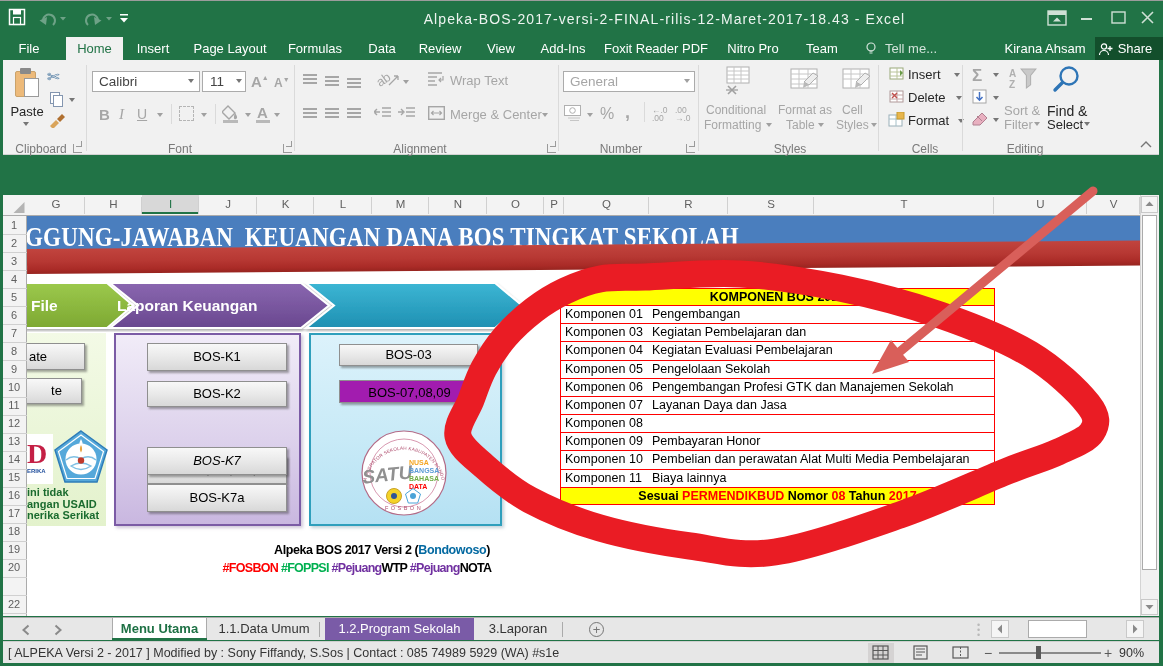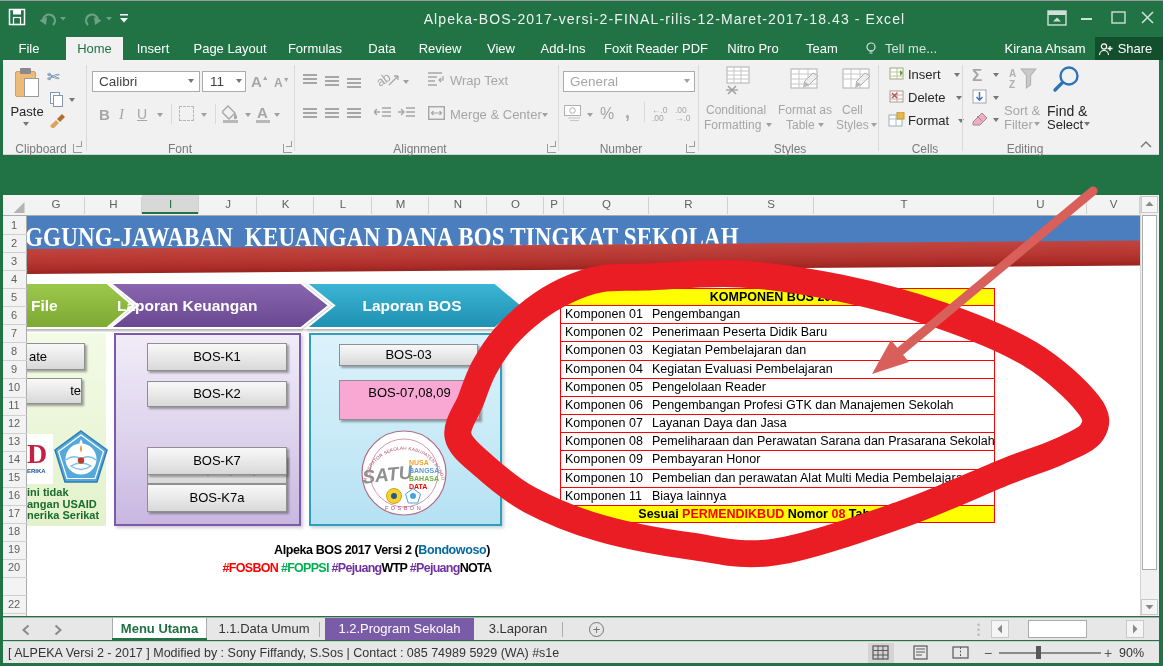--- a/index.html
+++ b/index.html
@@ -431,28 +431,27 @@
         </filter>
     </defs>
     <g filter="url(#sh)">
       <polygon points="-4,3 80,3 106,25.5 80,48 -4,48" fill="url(#gg)" stroke="#fff" stroke-width="2"></polygon>
       <polygon points="83,3 274,3 302,25.5 274,48 83,48 111,25.5" fill="url(#pg)" stroke="#fff" stroke-width="2"></polygon>
       <polygon points="279,3 468,3 495,25.5 468,48 279,48 307,25.5" fill="url(#cg)" stroke="#fff" stroke-width="2"></polygon>
     </g>
   </svg>
   <div class="abs chevtxt" style="left:4px;top:81px;">File</div>
   <div class="abs chevtxt" style="left:90px;top:81px;width:200px;text-align:left;">Laporan Keuangan</div>
-  <div class="abs chevtxt" style="left:285px;top:81px;width:200px;text-align:center;">Laporan BOS</div>
 
   <div id="panelg" class="abs"></div>
   <div id="panelp" class="abs"></div>
   <div id="panelc" class="abs"></div>
 
   <div class="btn abs" style="left:-24px;top:127px;width:82px;height:27px;line-height:25px;text-align:left;padding-left:25px;">ate</div>
-  <div class="btn abs" style="left:-24px;top:162px;width:79px;height:26px;line-height:24px;text-align:right;padding-left:28px;">te</div>
+  <div class="btn abs" style="left:-24px;top:162px;width:79px;height:26px;line-height:24px;text-align:center;padding-left:28px;">te</div>
 
   <div class="abs" style="left:0;top:218px;width:26px;height:50px;background:#fff;"></div>
   <div class="abs" style="left:0px;top:222px;font-weight:bold;font-size:28px;color:#c41f45;font-family:'Liberation Serif',serif;">D</div>
   <div class="abs" style="left:0px;top:252px;font-size:6px;color:#1f4e9c;font-weight:bold;">ERIKA</div>
 
   <svg class="abs" style="left:27px;top:214px" width="54" height="54" viewBox="0 0 54 54">
     <polygon points="27,1 53,20 43,52 11,52 1,20" fill="#55a8da" stroke="#2e7cb8" stroke-width="1.5"></polygon>
     <polygon points="27,5 49.5,21.5 41,48.5 13,48.5 4.5,21.5" fill="none" stroke="#fff" stroke-width="1.2"></polygon>
     <circle cx="27" cy="29" r="15.5" fill="#fff"></circle>
     <path d="M27 9 q3.5 6 0 11 q-3.5 -5 0 -11z" fill="#fff"></path>
@@ -460,25 +459,25 @@
     <path d="M12 30 q7 -6 15 -1 M42 30 q-7 -6 -15 -1" stroke="#7fc0e4" stroke-width="1.6" fill="none"></path>
     <path d="M17 36 q10 -6 20 0 q-10 7 -20 0z" fill="none" stroke="#7fc0e4" stroke-width="1.4"></path>
     <circle cx="27" cy="30.5" r="3.2" fill="#c0392b"></circle>
   </svg>
 
   <div class="abs" style="left:0;top:271px;font-size:11px;font-weight:bold;color:#1a6b2e;line-height:11.5px;">ini tidak<br>angan USAID<br>nerika Serikat</div>
 
   <div class="btn abs" style="left:120px;top:127px;width:140px;height:28px;line-height:26px;">BOS-K1</div>
   <div class="btn abs" style="left:120px;top:165px;width:140px;height:26px;line-height:24px;">BOS-K2</div>
   <div class="btn abs" style="left:120px;top:196px;width:140px;height:28px;line-height:26px;margin-top:44px;">BOS-K3, K4, K5, K6</div>
-  <div class="btn abs" style="left:120px;top:231px;width:140px;height:28px;line-height:26px;">BOS-K7</div>
+  <div class="btn abs" style="left:120px;top:231px;width:140px;height:28px;line-height:26px;font-style:italic;">BOS-K7</div>
   <div class="btn abs" style="left:120px;top:268px;width:140px;height:28px;line-height:26px;">BOS-K7a</div>
 
   <div class="btn abs" style="left:312px;top:128px;width:139px;height:22px;line-height:20px;">BOS-03</div>
-  <div class="btn abs" style="left:312px;top:164px;width:141px;height:40px;line-height:23px;background:#f9a8d4;">BOS-07,08,09</div>
+  <div class="btn abs" style="left:312px;top:164px;width:141px;height:23px;line-height:23px;background:#a21caf;">BOS-07,08,09</div>
 
   <svg class="abs" style="left:334px;top:214px" width="86" height="86" viewBox="0 0 86 86">
     <circle cx="43" cy="43" r="42" fill="#fff" stroke="#b46a86" stroke-width="1.2"></circle>
     <circle cx="43" cy="43" r="34" fill="#fff" stroke="#d898b0" stroke-width="1"></circle>
     <path id="arcx" d="M 5,52 A 38.5,38.5 0 0 1 81,52" fill="none"></path>
     <text font-size="4.6" fill="#b05070" letter-spacing="0.2"><textPath href="#arcx" startOffset="50%" text-anchor="middle">FORUM OPERATOR SEKOLAH KABUPATEN BONDOWOSO</textPath></text>
     <text x="27" y="51" font-size="19" font-weight="bold" font-style="italic" fill="#909090" text-anchor="middle" transform="rotate(-6 27 51)">SATU</text>
     <text x="48" y="35" font-size="7" font-weight="bold" fill="#f5a623">NUSA</text>
     <text x="48" y="43" font-size="7" font-weight="bold" fill="#5b9bd5">BANGSA</text>
     <text x="48" y="51" font-size="7" font-weight="bold" fill="#70ad47">BAHASA</text>
@@ -490,46 +489,41 @@
     <text x="43" y="80" font-size="5.5" fill="#b05070" text-anchor="middle" letter-spacing="2.5">FOSBON</text>
   </svg>
 
   <div id="ktable" class="abs">
     <div class="krow" id="khead">KOMPONEN BOS 2017</div>
     <div class="krow">
         <b class="lab">Komponen 01</b>
         <span class="desc">Pengembangan</span>
       </div>
     <div class="krow">
-        <b class="lab">Komponen 02</b>
-        <span class="desc">Penerimaan Peserta Didik Baru</span>
-      </div>
-    <div class="krow">
         <b class="lab">Komponen 03</b>
         <span class="desc">Kegiatan Pembelajaran dan</span>
       </div>
     <div class="krow">
         <b class="lab">Komponen 04</b>
         <span class="desc">Kegiatan Evaluasi Pembelajaran</span>
       </div>
     <div class="krow">
         <b class="lab">Komponen 05</b>
-        <span class="desc">Pengelolaan Reader</span>
+        <span class="desc">Pengelolaan Sekolah</span>
       </div>
     <div class="krow">
         <b class="lab">Komponen 06</b>
         <span class="desc">Pengembangan Profesi GTK dan Manajemen Sekolah</span>
       </div>
     <div class="krow">
         <b class="lab">Komponen 07</b>
         <span class="desc">Layanan Daya dan Jasa</span>
       </div>
     <div class="krow">
         <b class="lab">Komponen 08</b>
-        <span class="desc">Pemeliharaan dan Perawatan Sarana dan Prasarana Sekolah</span>
       </div>
     <div class="krow">
         <b class="lab">Komponen 09</b>
         <span class="desc">Pembayaran Honor</span>
       </div>
     <div class="krow">
         <b class="lab">Komponen 10</b>
         <span class="desc">Pembelian dan perawatan Alat Multi Media Pembelajaran</span>
       </div>
     <div class="krow">

